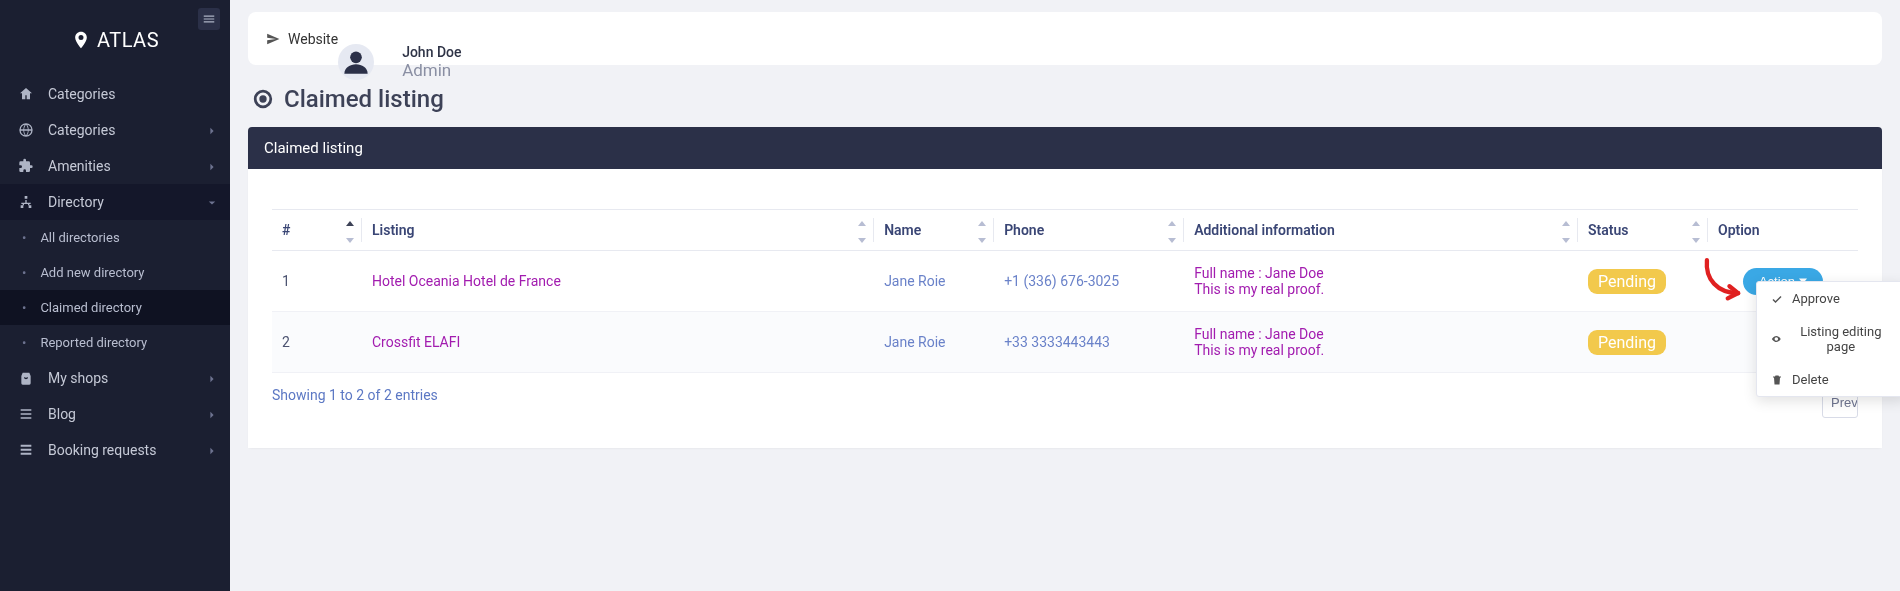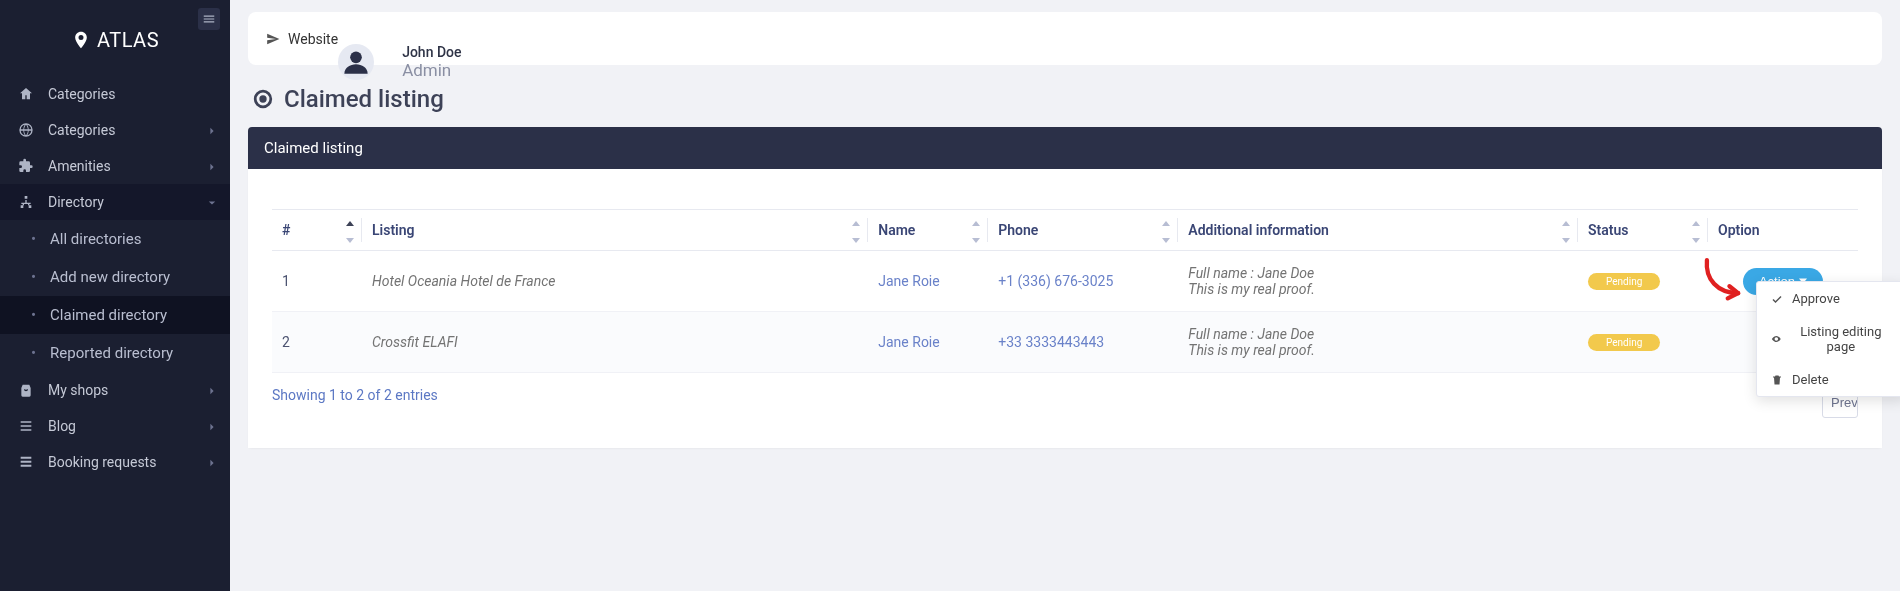--- a/index.html
+++ b/index.html
@@ -17,21 +17,21 @@
   
   .nav { list-style:none; margin-top: 6px; }
   .nav-item { display:flex; align-items:center; padding: 10px 18px; cursor:pointer; color:#c5c9d6; position:relative; }
   .nav-item.active { background:#14172a; }
   .nav-item .nav-icon { width: 18px; margin-right: 12px; display:inline-flex; }
   .nav-item .nav-icon svg { width:16px; height:16px; fill:#aeb4c5; }
   .nav-item .chev { position:absolute; right:14px; }
   .nav-item .chev svg { width:8px; height:8px; fill:#6d7390; }
   
   .subnav { list-style:none; }
-  .subnav-item { padding: 10px 18px 10px 31px; cursor:pointer; color:#b9bed0; font-size: 15px; }
+  .subnav-item { padding: 10px 18px 10px 22px; cursor:pointer; color:#b9bed0; font-size: 13px; }
   .subnav-item::before { content:"•"; margin-right:14px; color:#6d7390; }
   .subnav-item.active { background:#0f1222; }
   
   
   .main { flex:1; padding: 0 18px 18px; min-width:0; }
   
   .topbar { background:#fff; border-radius:8px; margin:12px 0 10px; height:53px; display:flex; align-items:center; padding:0 18px; }
   .topbar-left { display:flex; align-items:center; gap:8px; cursor:pointer; }
   .topbar-left svg { width:14px; height:14px; fill:#555; }
   .topbar-right { display:flex; align-items:center; gap:28px;margin-top:47px; }
@@ -55,24 +55,24 @@
   .table-controls .tc-left { color:#5c78c4; }
   
   table.data { width:100%; border-collapse: collapse; }
   table.data th { text-align:left; padding:12px 10px; font-weight:600; color:#3a4675; border-top:1px solid #e7e9f0; border-bottom:1px solid #e7e9f0; position:relative; font-size:14px; }
   table.data th:not(:last-child)::after { content:""; position:absolute; right:0; top:20%; height:60%; width:1px; background:#e7e9f0; }
   table.data th .sort { position:absolute; right:8px; top:50%; transform:translateY(-50%); display:flex; flex-direction:column; gap:1px;}
   table.data th .sort svg { width:8px; height:6px; fill:#b7bdd3; }
   table.data th .sort .up.active svg { fill:#3d4257; }
   table.data td { padding:14px 10px; border-bottom:1px solid #f0f1f6; color:#4b5270; vertical-align:middle; }
   table.data td.link { color:#6a82c9; }
-  table.data td.muted { color:#737373;font-style:italic; }
+  table.data td.muted { color:#a21caf; }
   table.data tr:nth-child(even) td { background:#fafbfd; }
   
-  .badge { display:inline-block; padding:3px 18px; border-radius:9px; font-size:10px; color:#fff; }
+  .badge { display:inline-block; padding:3px 10px; border-radius:9px; font-size:16px; color:#fff; }
   .badge.pending { background:#f2c94c; }
   
   .btn-action { background:#3aa8e5; color:#fff; border:none; border-radius:20px; padding:6px 16px; font-size:13px; cursor:pointer; display:inline-flex; align-items:center; gap:4px; }
   .btn-action svg { width:8px; height:6px; fill:#fff; }
   
   .dropdown { position:absolute; background:#fff; border:1px solid #e4e6ef; border-radius:3px; box-shadow:0 4px 14px rgba(0,0,0,.12); min-width:150px; z-index:20; }
   .dropdown-item { padding:9px 14px; cursor:pointer; display:flex; align-items:center; gap:9px; color:#444; font-size:13px; }
   .dropdown-item svg { width:12px; height:12px; fill:#555; }
   
   .table-footer { display:flex; justify-content:space-between; align-items:flex-start; margin-top:14px; }

